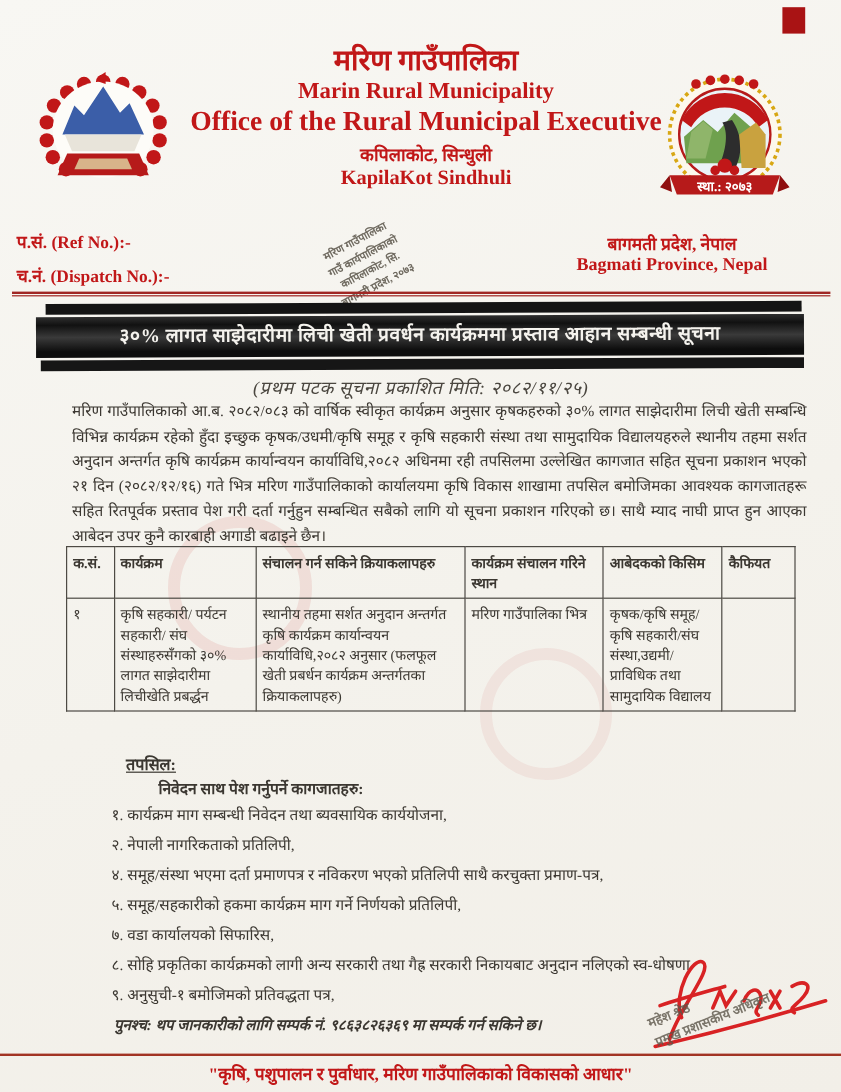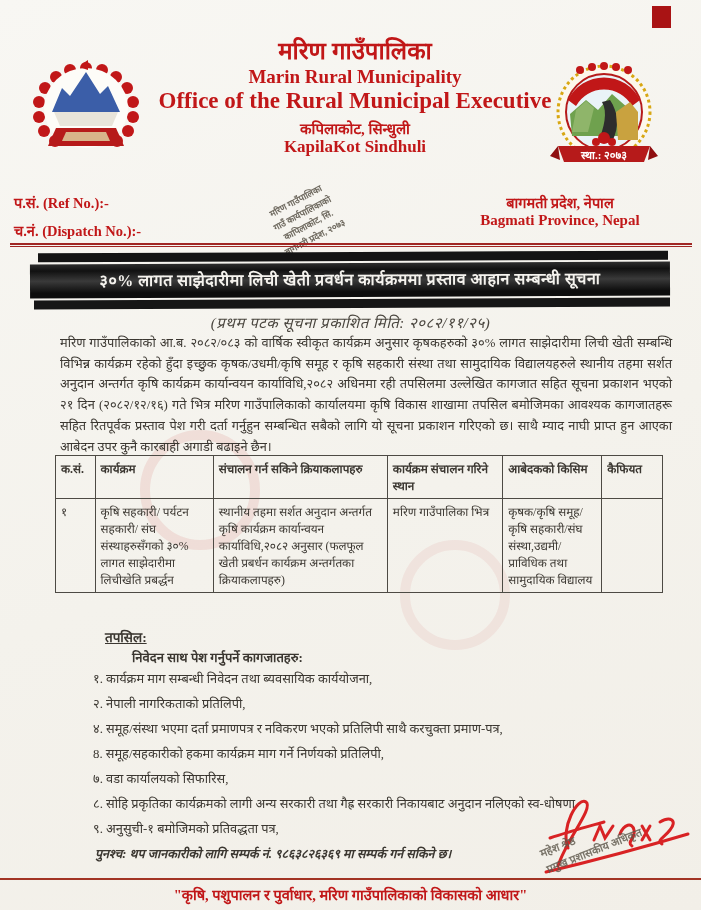--- a/index.html
+++ b/index.html
@@ -203,21 +203,21 @@
 </tbody>
   </table>
 
 <div class="abs tapasil-head">तपसिल:</div>
 <div class="abs tapasil-sub">निवेदन साथ पेश गर्नुपर्ने कागजातहरु:</div>
 
 <ul class="abs doc-list">
   <li>१. कार्यक्रम माग सम्बन्धी निवेदन तथा ब्यवसायिक कार्ययोजना,</li>
   <li>२. नेपाली नागरिकताको प्रतिलिपी,</li>
   <li>४. समूह/संस्था भएमा दर्ता प्रमाणपत्र र नविकरण भएको प्रतिलिपी साथै करचुक्ता प्रमाण-पत्र,</li>
-  <li>8. समूह/सहकारीको हकमा कार्यक्रम माग गर्ने निर्णयको प्रतिलिपी,</li>
+  <li>५. समूह/सहकारीको हकमा कार्यक्रम माग गर्ने निर्णयको प्रतिलिपी,</li>
   <li>७. वडा कार्यालयको सिफारिस,</li>
   <li>८. सोहि प्रकृतिका कार्यक्रमको लागी अन्य सरकारी तथा गैह्र सरकारी निकायबाट अनुदान नलिएको स्व-धोषणा</li>
   <li>९. अनुसुची-१ बमोजिमको प्रतिवद्धता पत्र,</li>
 </ul>
 
 <div class="abs postscript">पुनश्च: थप जानकारीको लागि सम्पर्क नं. ९८६३८२६३६९ मा सम्पर्क गर्न सकिने छ।</div>
 
 <div class="abs sig-block">
   <svg width="165" height="105" viewBox="0 0 165 105">
     <g stroke="#d82224" stroke-width="3" fill="none" stroke-linecap="round">

